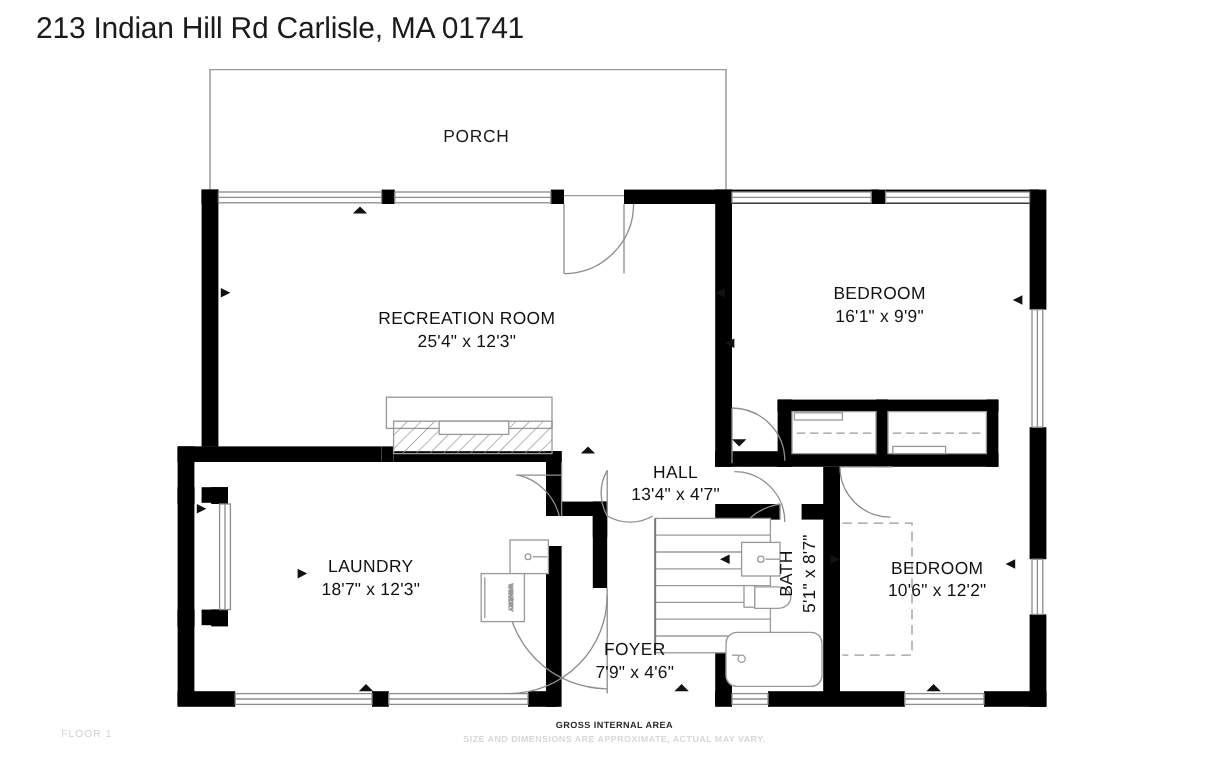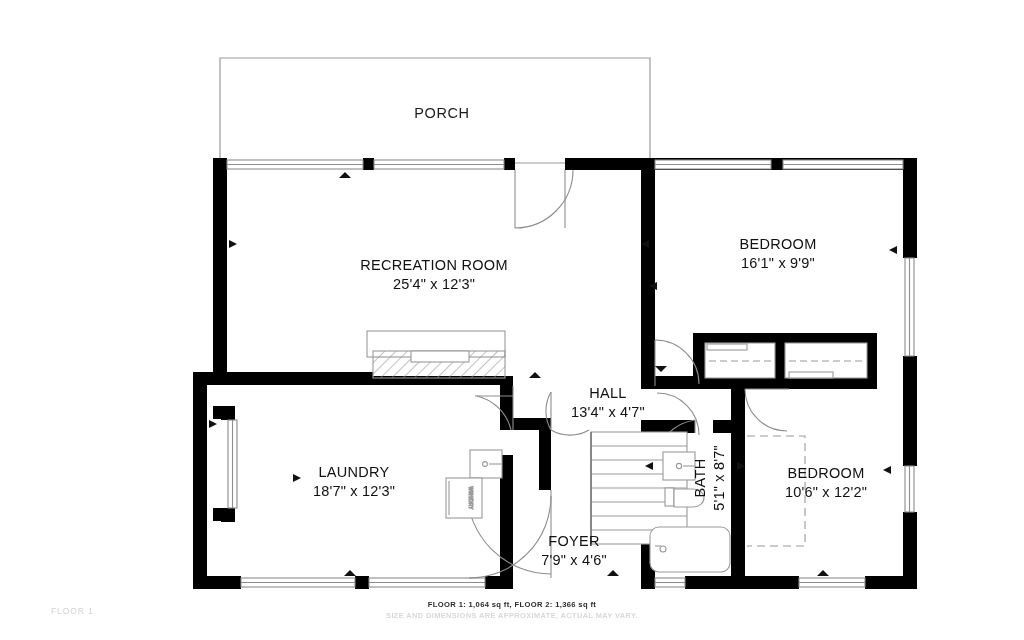--- a/index.html
+++ b/index.html
@@ -30,21 +30,20 @@
     color: #1b1b1b;
     font-family: "Liberation Sans", sans-serif;
     white-space: nowrap;
   }
   #plan-svg-wrap {
     position: absolute;
     left: 0;
     top: 0;
     width: 900px;
     height: 640px;
-    margin-left: 45px;
   }
   svg#plan-svg {
     display: block;
     width: 1024px;
     height: 640px;
   }
   .room-name {
     font-family: "Liberation Sans", sans-serif;
     font-size: 14.5px;
     fill: #111111;
@@ -104,20 +103,21 @@
     color: #d8d8d8;
     line-height: 11px;
     font-weight: 700;
   }
 </style>
 </head>
 <body>
 
 <div id="floorplan-page">
 
+  <div id="property-title">213 Indian Hill Rd Carlisle, MA 01741</div>
 
   <div id="plan-svg-wrap">
     <svg id="plan-svg" viewBox="0 0 1024 640">
 
       <defs>
         <pattern id="hatch45" width="8" height="8" patternTransform="rotate(45)" patternUnits="userSpaceOnUse">
           <line x1="0" y1="0" x2="0" y2="8" stroke="#8d8d8d" stroke-width="1.1"></line>
         </pattern>
       </defs>
 
@@ -364,17 +364,17 @@
         <text class="room-name" transform="translate(660,478) rotate(-90)">BATH</text>
         <text class="room-dims" transform="translate(679,478) rotate(-90)">5'1" x 8'7"</text>
       </g>
 
     </svg>
   </div>
 
   <div id="floor-tag">FLOOR 1</div>
 
   <div id="area-legend">
-    <span class="lg-line">FLOOR 1: 1,064 sq ft, FLOOR 2: 1,366 sq ft</span>
+    <span class="lg-line">GROSS INTERNAL AREA</span>
     <span class="lg-disclaimer">SIZE AND DIMENSIONS ARE APPROXIMATE, ACTUAL MAY VARY.</span>
   </div>
 
 </div>
 
 </body></html>

